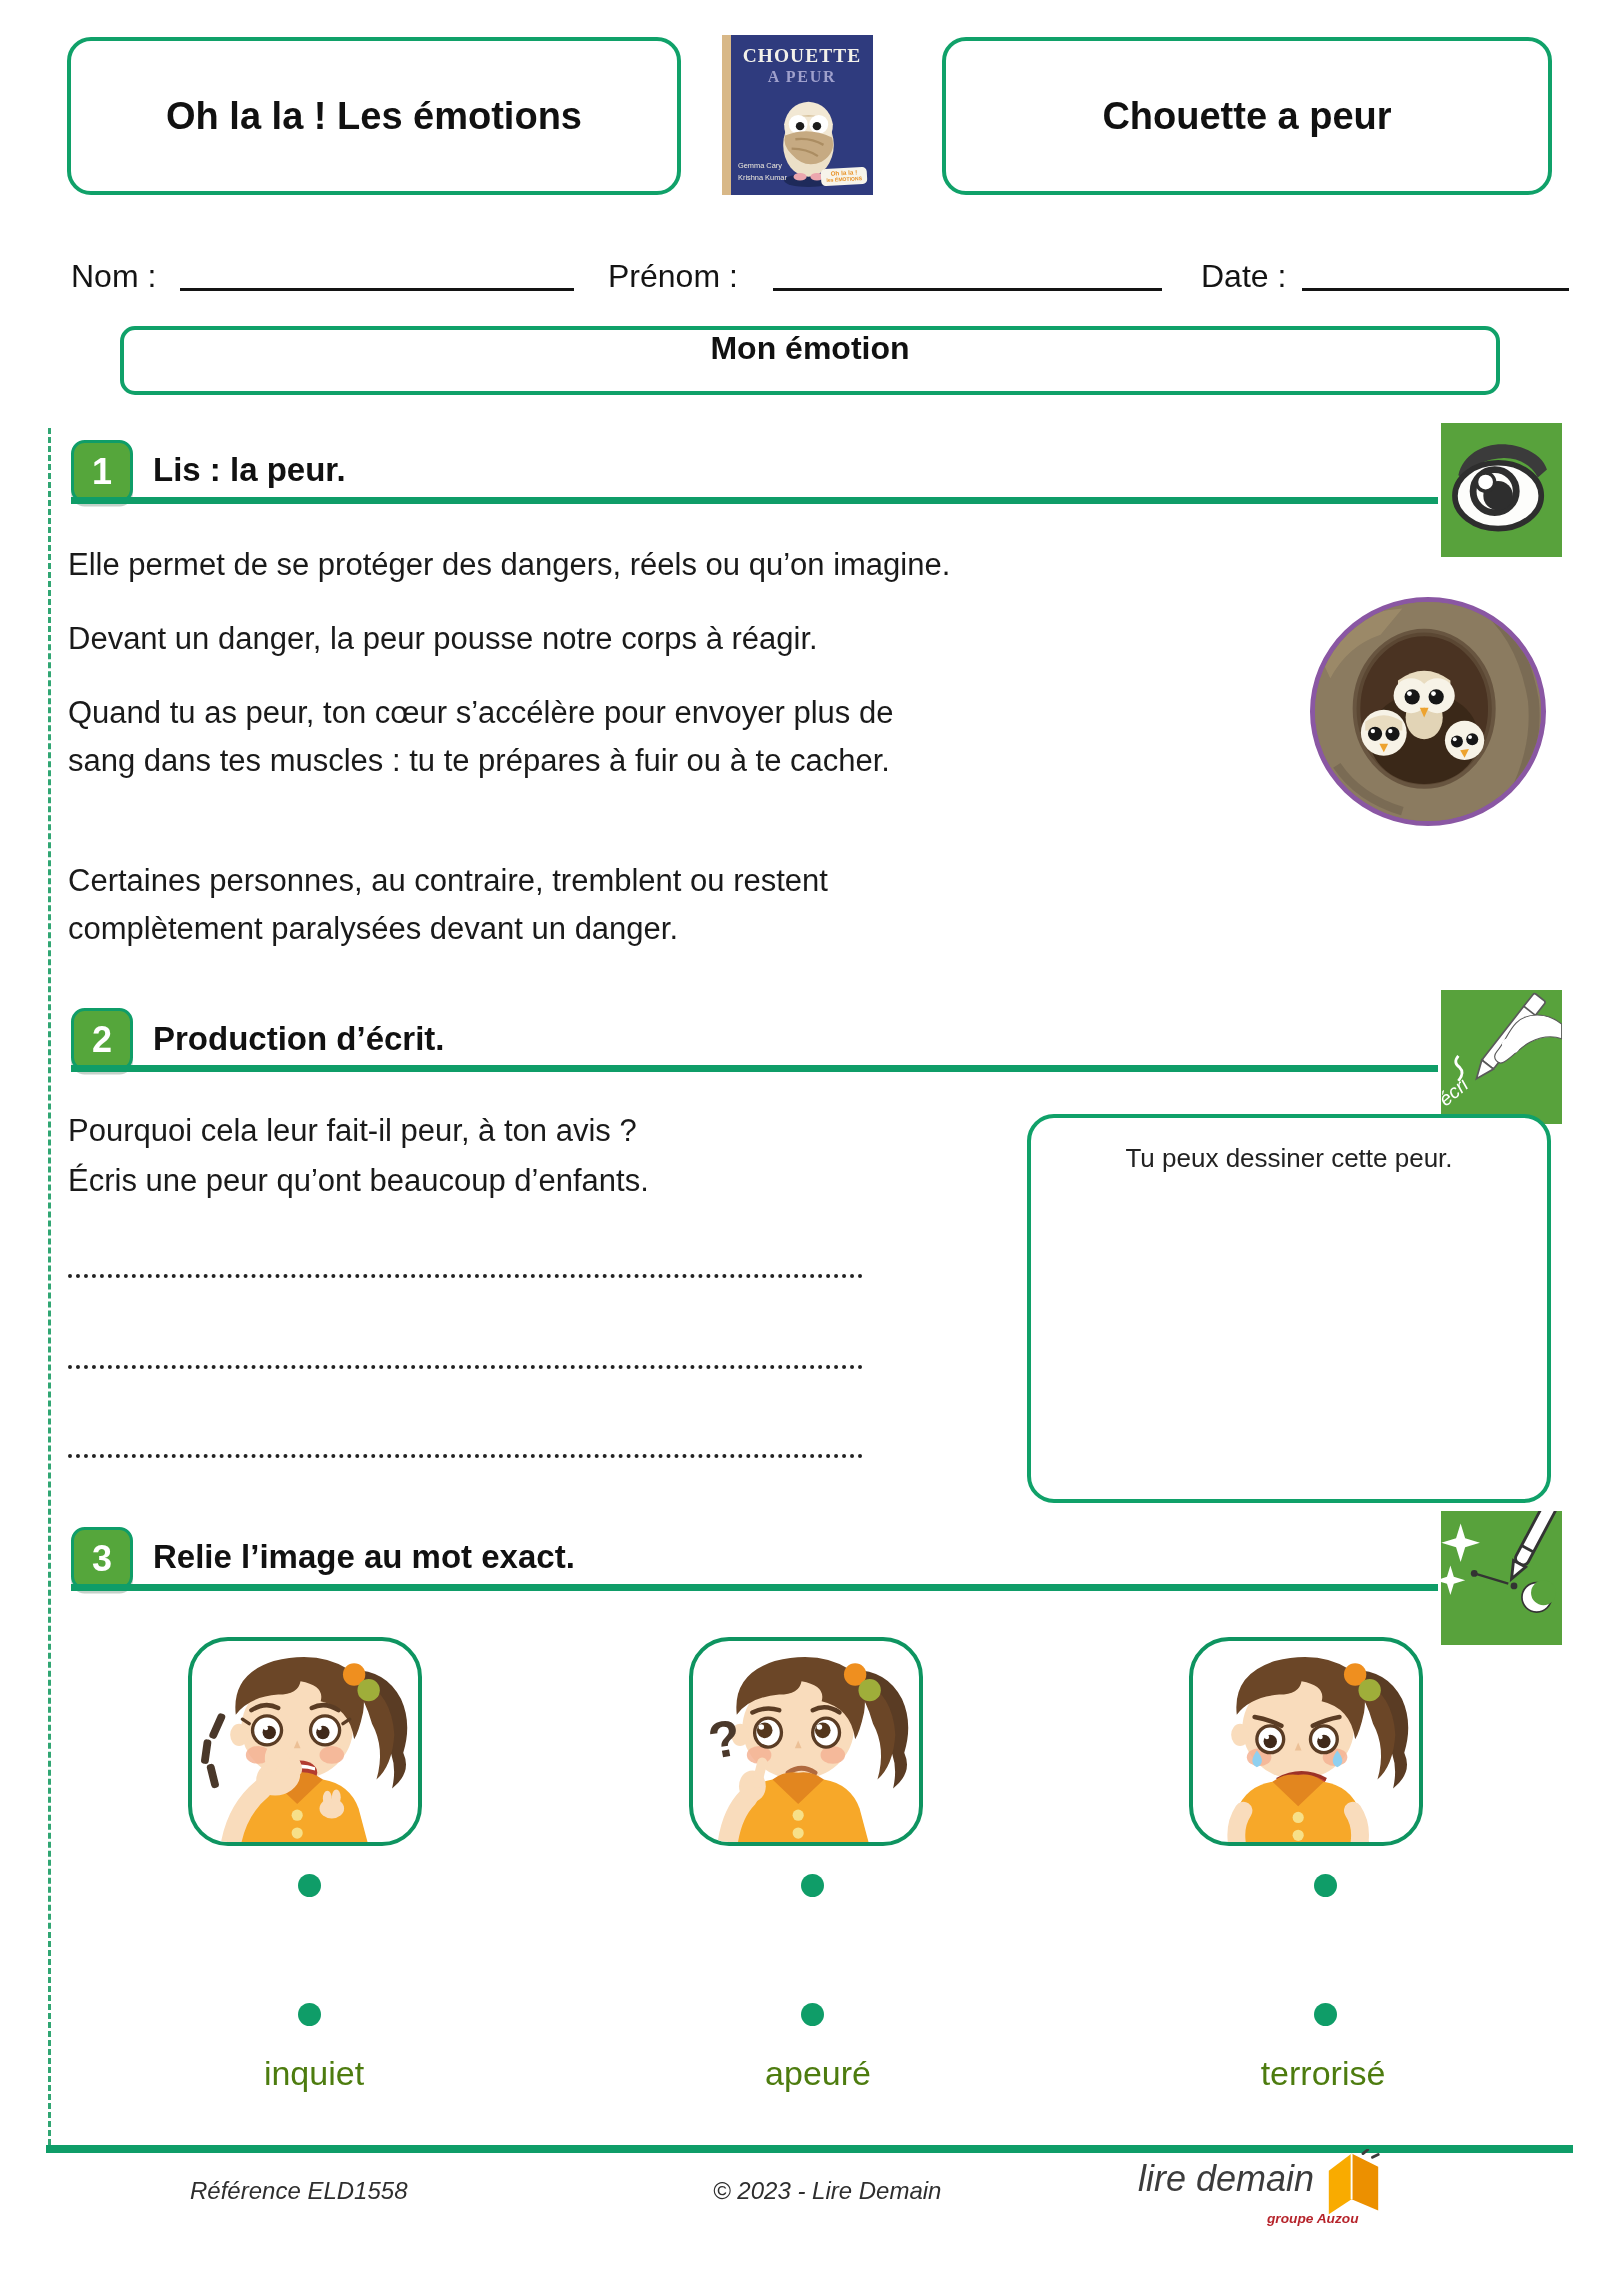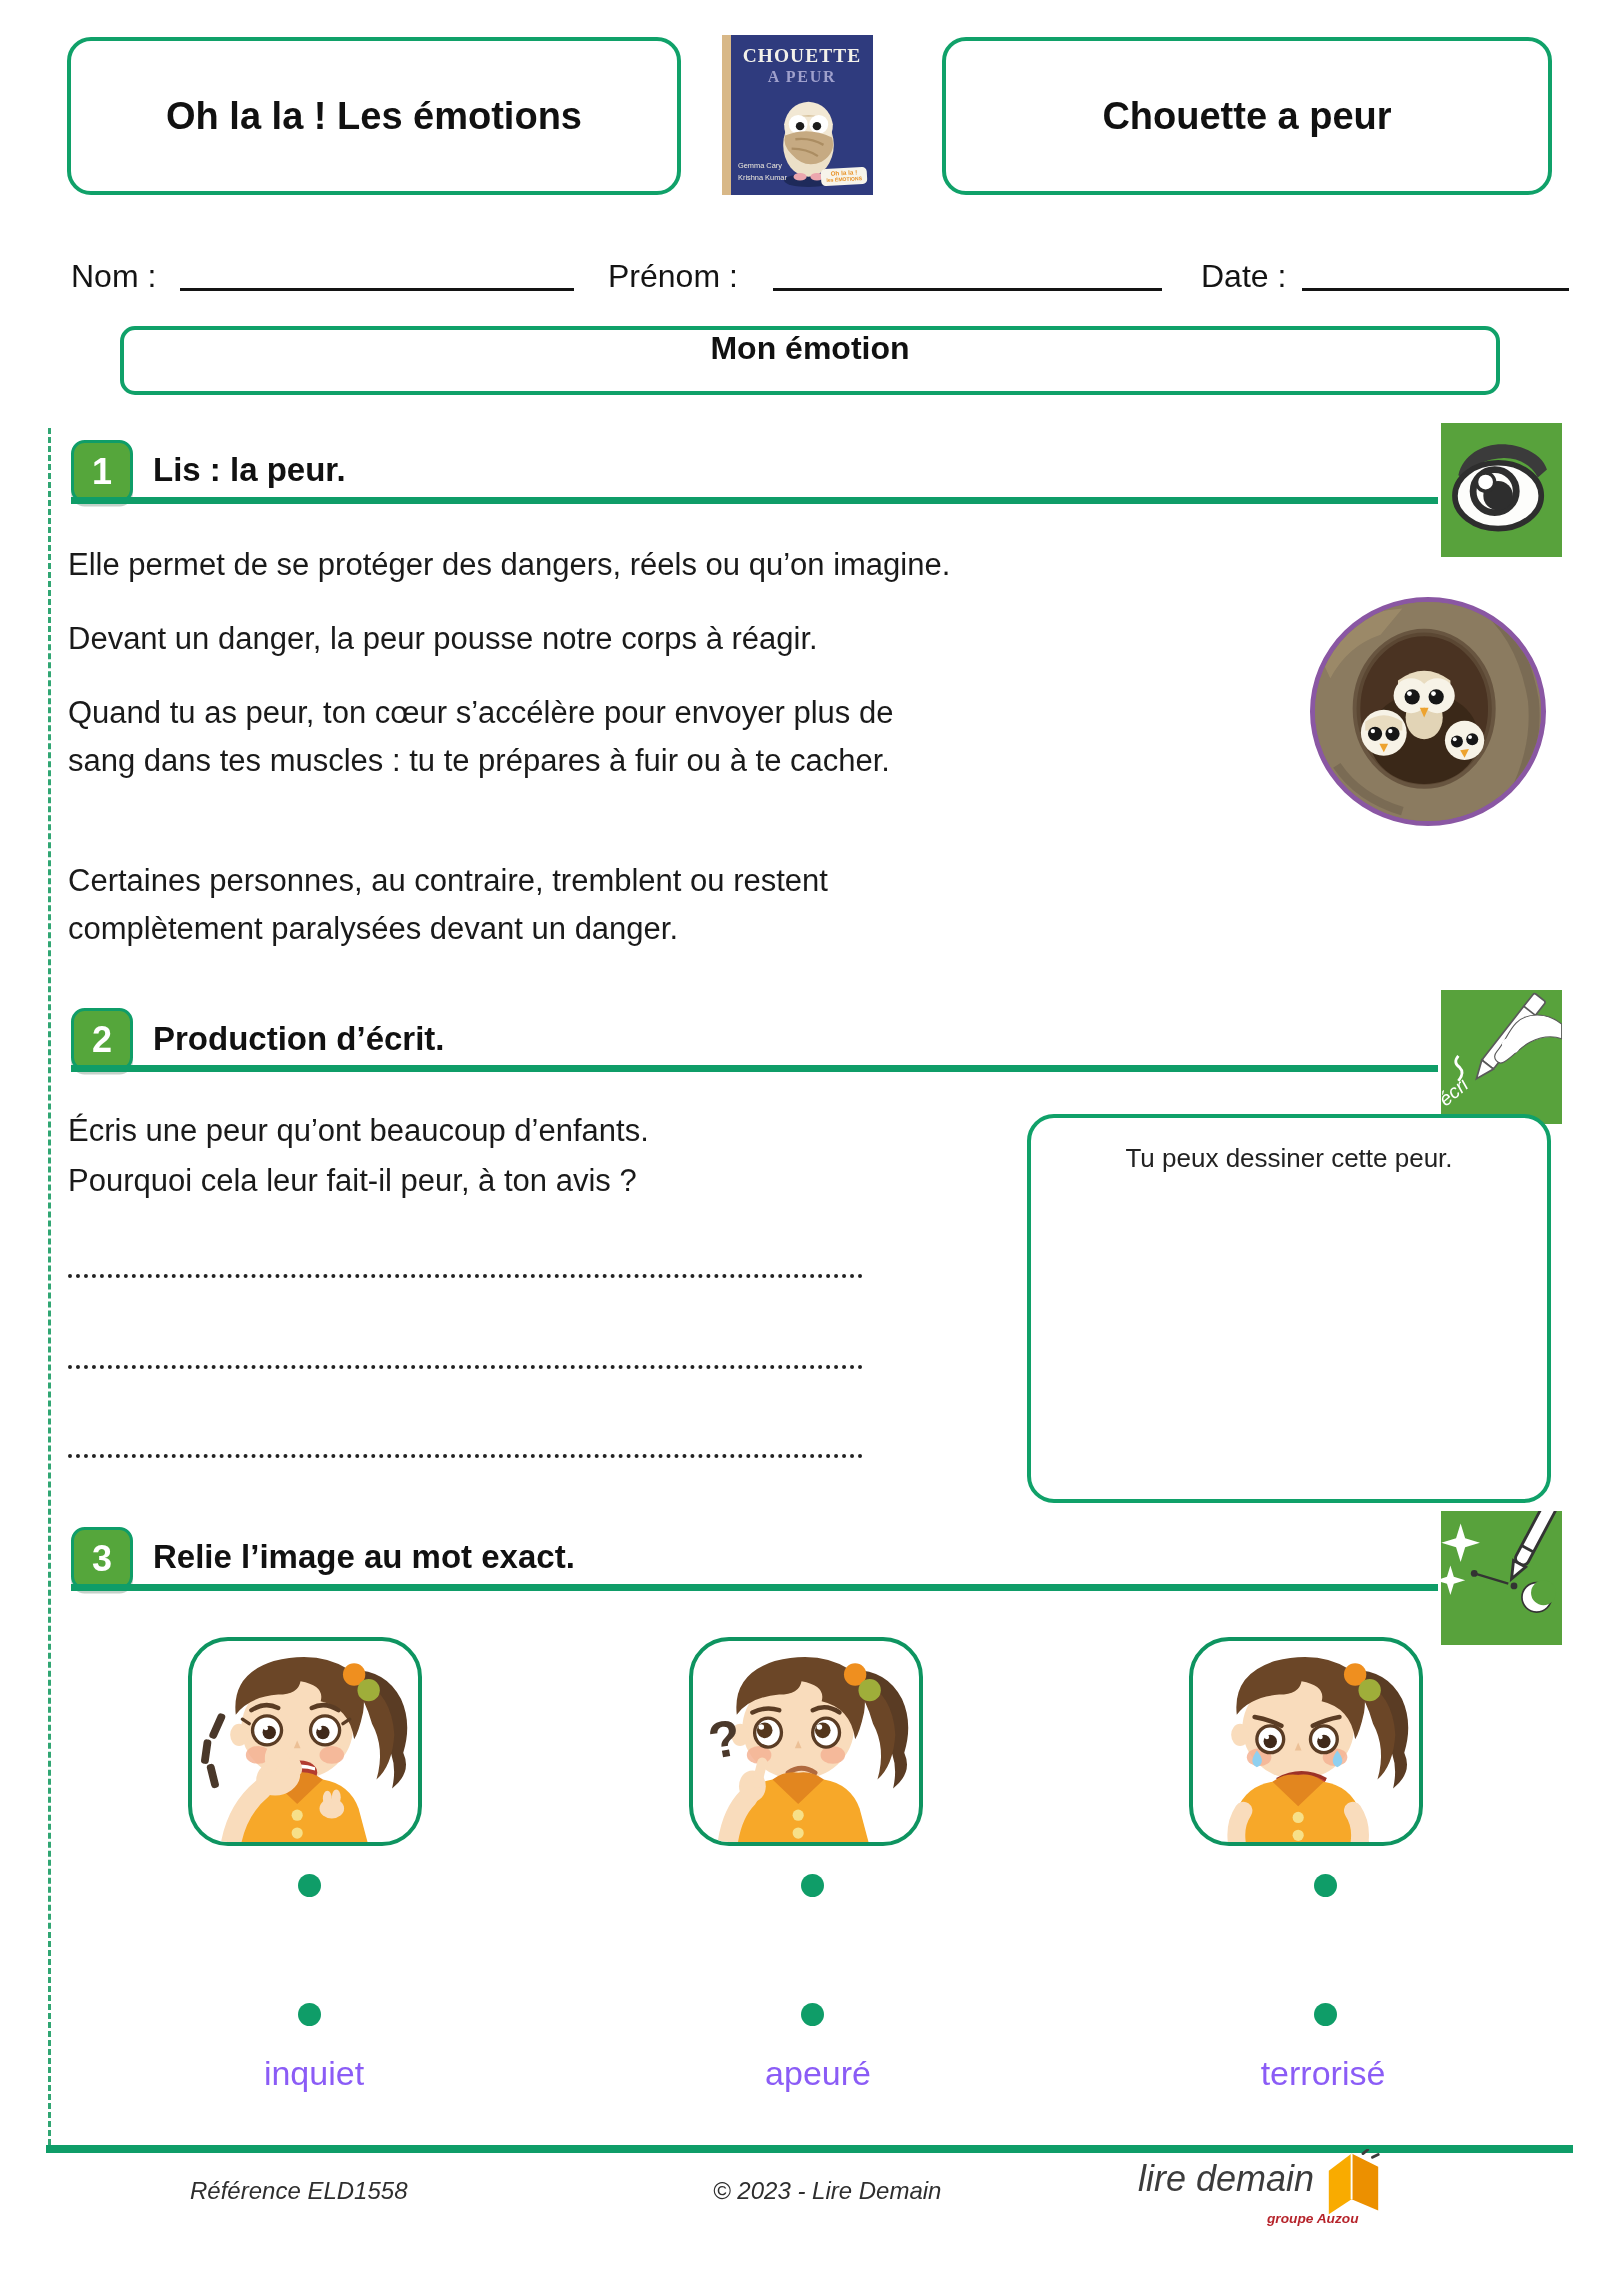--- a/index.html
+++ b/index.html
@@ -43,21 +43,21 @@
   .drawbox .lbl{margin-top:25px;text-align:center;font-size:26px;color:#222;}
   
   .owl-ellipse{position:absolute;left:1310px;top:597px;width:226px;height:219px;border:5.1px solid #8a57a3;
                border-radius:50%;overflow:hidden;background:#8b7b60;}
   .owl-ellipse svg{width:100%;height:100%;display:block;}
   
   .pcard{position:absolute;top:1637px;width:226px;height:201px;border:4px solid #0e9460;border-radius:40px;
          background:#fff;overflow:hidden;}
   .pcard svg{width:100%;height:100%;display:block;}
   .dot{position:absolute;width:23px;height:23px;border-radius:50%;background:#0f9d68;}
-  .match-word{position:absolute;top:2054px;font-size:34px;color:#8b5cf6;transform:translateX(-50%);white-space:nowrap;}
+  .match-word{position:absolute;top:2054px;font-size:34px;color:#4d7c0f;transform:translateX(-50%);white-space:nowrap;}
   
   .dash-left{position:absolute;left:48px;top:428px;height:1717px;width:0;border-left:3.4px dashed #31a673;}
   .bottom-rule{position:absolute;left:46px;top:2145px;width:1527px;height:8px;background:#0f9d68;}
   
   .foot-txt{position:absolute;font-size:24px;color:#2e2e2e;font-style:italic;}
   .logo-text{position:absolute;left:1138px;top:2158px;font-size:36px;font-weight:normal;font-style:italic;color:#3c3c3c;white-space:nowrap;}
   .logo-sub{position:absolute;left:1267px;top:2211px;font-size:13.7px;font-weight:bold;font-style:italic;color:#b6232a;}
   .logo-book{position:absolute;left:1325px;top:2149px;width:57px;height:68px;}
 </style>
 </head>
@@ -179,22 +179,22 @@
       <line x1="100" y1="20" x2="126" y2="20"></line>
     </g>
     <path d="M212,60 C185,38 150,40 132,58 C118,72 112,92 98,108 C88,120 100,134 112,126 C130,114 140,100 156,92 C176,82 196,80 212,86 Z" fill="#ffffff" stroke="#5a5a5a" stroke-width="2"></path>
     <ellipse cx="122" cy="98" rx="16" ry="12" transform="rotate(30 122 98)" fill="#ffffff"></ellipse>
     <path d="M30,160 q12,-14 2,-24 q-12,-8 -2,-20" stroke="#ffffff" stroke-width="5" fill="none"></path>
     <text x="8" y="206" font-size="34" font-style="italic" fill="#ffffff" transform="rotate(-40 8 206)">écri</text>
   </svg>
 </div>
 
 <div class="para" style="left:68px;top:1106px;line-height:50px;">
+  <div>Pourquoi cela leur fait-il peur, à ton avis ?</div>
   <div>Écris une peur qu’ont beaucoup d’enfants.</div>
-  <div>Pourquoi cela leur fait-il peur, à ton avis ?</div>
 </div>
 
 <div class="ans-line" style="left:68px;top:1274px;"></div>
 <div class="ans-line" style="left:68px;top:1365px;"></div>
 <div class="ans-line" style="left:68px;top:1454px;"></div>
 
 <div class="drawbox">
   <div class="lbl">Tu peux dessiner cette peur.</div>
 </div>
 

